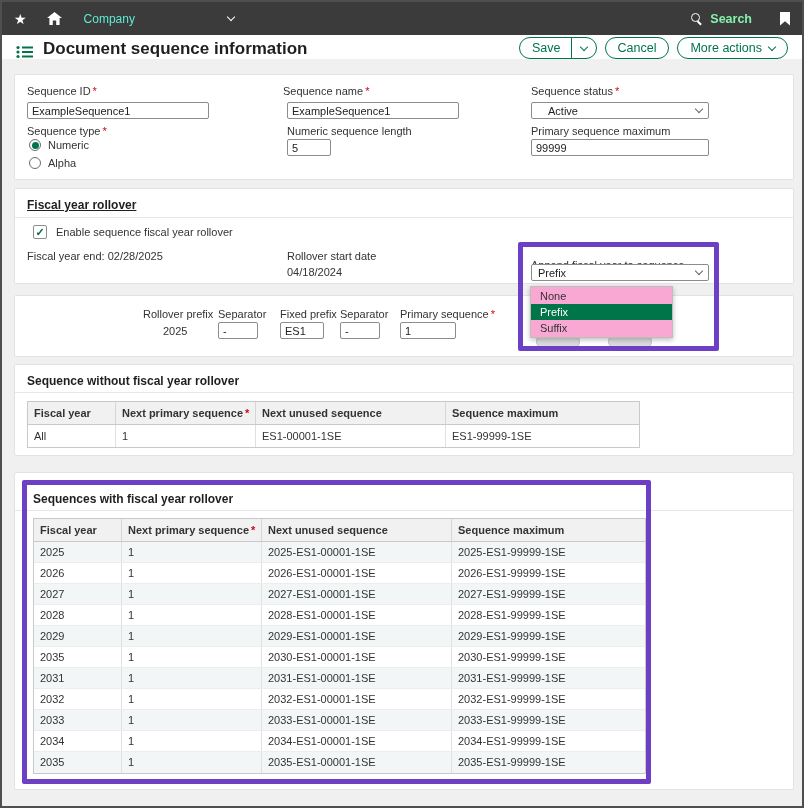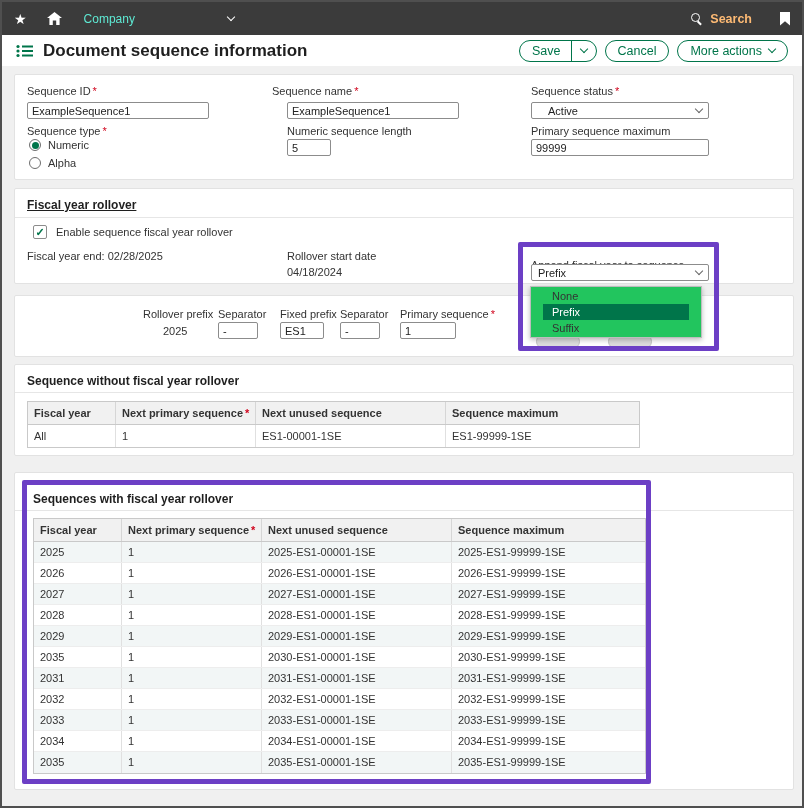--- a/index.html
+++ b/index.html
@@ -17,25 +17,25 @@
   .tb-star{font-size:14px;line-height:1;color:#fff;cursor:pointer;}
   .tb-home{margin-left:20px;display:flex;cursor:pointer;}
   .company{margin-left:22px;width:150px;display:flex;align-items:center;justify-content:space-between;cursor:pointer;}
   .company .lbl-w{font-size:12px;color:#5eead4;}
   .chev{width:6px;height:6px;border-right:1.5px solid currentColor;border-bottom:1.5px solid currentColor;transform:rotate(45deg);display:inline-block;margin-top:-3px;}
   .tb-right{margin-left:auto;display:flex;align-items:center;}
   .searchbtn{display:flex;align-items:center;gap:7px;cursor:pointer;}
   .mag{position:relative;width:12px;height:12px;display:inline-block;}
   .mag::before{content:"";position:absolute;width:7px;height:7px;border:1.6px solid #fff;border-radius:50%;left:0;top:0;}
   .mag::after{content:"";position:absolute;width:5px;height:1.6px;background:#fff;transform:rotate(45deg);left:6px;top:9px;}
-  .searchbtn .lbl-w{font-size:12.5px;font-weight:bold;color:#fdba74;}
+  .searchbtn .lbl-w{font-size:12.5px;font-weight:bold;color:#86efac;}
   .bookmark{width:10px;height:14px;background:#fff;clip-path:polygon(0 0,100% 0,100% 100%,50% 70%,0 100%);margin-left:28px;cursor:pointer;}
 
   
-  .page-header{position:absolute;left:0;top:33px;width:100%;height:31px;background:#fff;display:flex;align-items:center;padding:0 14px 0 14px;}
+  .page-header{position:absolute;left:0;top:33px;width:100%;height:24px;background:#fff;display:flex;align-items:flex-end;padding:0 14px 0 14px;}
   .menu-icon{display:flex;cursor:pointer;}
   .title{margin-left:10px;font-size:17px;font-weight:bold;color:#1f1f1f;}
   .actions{margin-left:auto;display:flex;align-items:center;gap:8px;}
   .pill{display:inline-flex;align-items:center;height:22px;border:1px solid var(--accent-green);border-radius:12px;color:var(--accent-green);background:#fff;font-size:12.5px;padding:0 12px;cursor:pointer;}
   .pill .chev{color:var(--accent-green);margin-left:7px;}
   .pill.split{padding:0;}
   .pill.split .split-main{padding:0 10px 0 12px;display:flex;align-items:center;height:100%;}
   .pill.split .divider{width:1px;height:100%;background:var(--accent-green);}
   .pill.split .split-arrow{padding:0 9px;display:flex;align-items:center;height:100%;}
   .pill.split .split-arrow .chev{margin-left:0;}
@@ -56,21 +56,21 @@
   .radio.selected .ring::after{content:"";width:7px;height:7px;border-radius:50%;background:var(--accent-green);}
   .radio .rlbl{font-size:11px;color:#333;}
 
   .chkrow{position:absolute;display:flex;align-items:center;gap:9px;cursor:pointer;}
   .chk{width:14px;height:14px;border:1px solid #8c8c8c;border-radius:2px;background:#fff;display:flex;align-items:center;justify-content:center;font-size:11px;color:var(--accent-green);font-weight:bold;line-height:1;}
   .chkrow .clbl{font-size:11px;color:#333;}
 
   .static-val{position:absolute;font-size:11px;color:#333;white-space:nowrap;}
 
   
-  .menu{position:absolute;left:528px;top:284px;width:172px;background:#22c55e;border:1px solid #bdbdbd;box-shadow:0 2px 5px rgba(0,0,0,.25);z-index:40;padding:1px 12px;}
+  .menu{position:absolute;left:528px;top:284px;width:143px;background:#f9a8d4;border:1px solid #bdbdbd;box-shadow:0 2px 5px rgba(0,0,0,.25);z-index:40;padding:1px 0;}
   .menu .opt{height:16px;line-height:16px;font-size:11px;color:#333;padding:0 9px;cursor:pointer;}
   .menu .opt.sel-green{background:var(--accent-green);color:#fff;}
 
   
   .hl{position:absolute;border:5px solid var(--highlight-purple);background:transparent;z-index:50;pointer-events:none;border-radius:2px;}
 
   
   .tbl{position:absolute;border:1px solid #c9c9c9;background:#fff;}
   .thr{display:flex;background:#f1f1f1;border-bottom:1px solid #c9c9c9;}
   .th{font-size:11px;font-weight:bold;color:#333;padding:0 6px;line-height:22px;height:22px;border-right:1px solid #d6d6d6;white-space:nowrap;overflow:hidden;}
@@ -138,21 +138,21 @@
         <span>More actions</span>
         <span class="chev"></span>
       </span>
     </span>
   </div>
 
   <div class="card" style="top:72px;height:106px;">
     <span class="lbl" style="left:12px;top:10px;"><span>Sequence ID</span><span class="req">*</span></span>
     <input class="inp" style="left: 12px; top: 27px; width: 182px;" value="ExampleSequence1">
 
-    <span class="lbl" style="left:257px;top:10px;"><span>Sequence name</span><span class="req">*</span></span>
+    <span class="lbl" style="left:268px;top:10px;"><span>Sequence name</span><span class="req">*</span></span>
     <input class="inp" style="left: 272px; top: 27px; width: 172px;" value="ExampleSequence1">
 
     <span class="lbl" style="left:516px;top:10px;"><span>Sequence status</span><span class="req">*</span></span>
     <span class="sel" style="left:516px;top:27px;width:178px;padding-left:16px;">
       <span>Active</span>
       <span class="chev"></span>
     </span>
 
     <span class="lbl" style="left:12px;top:50px;"><span>Sequence type</span><span class="req">*</span></span>
     <span class="radio selected" style="left:14px;top:64px;">

